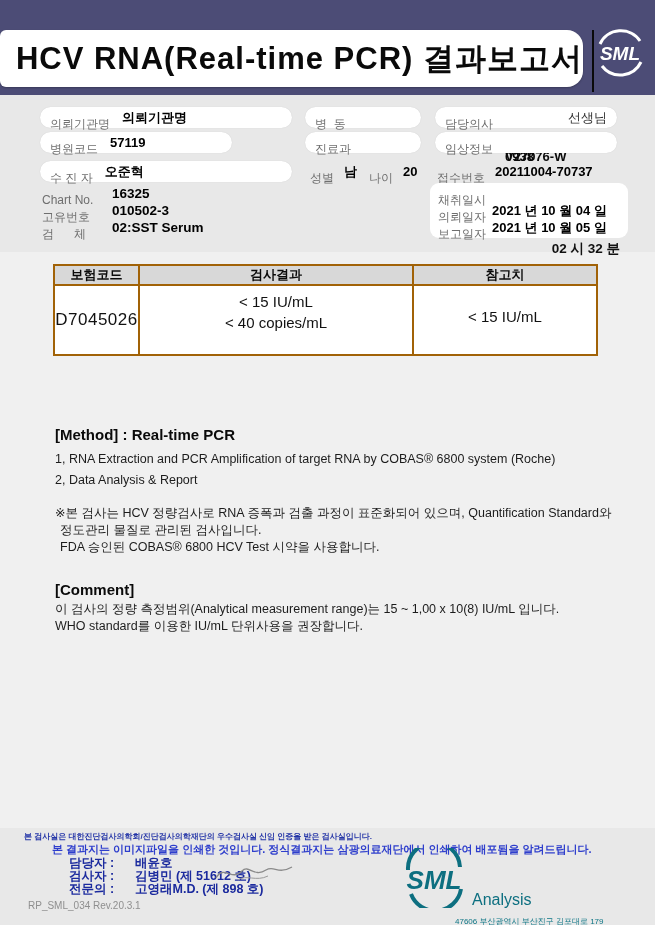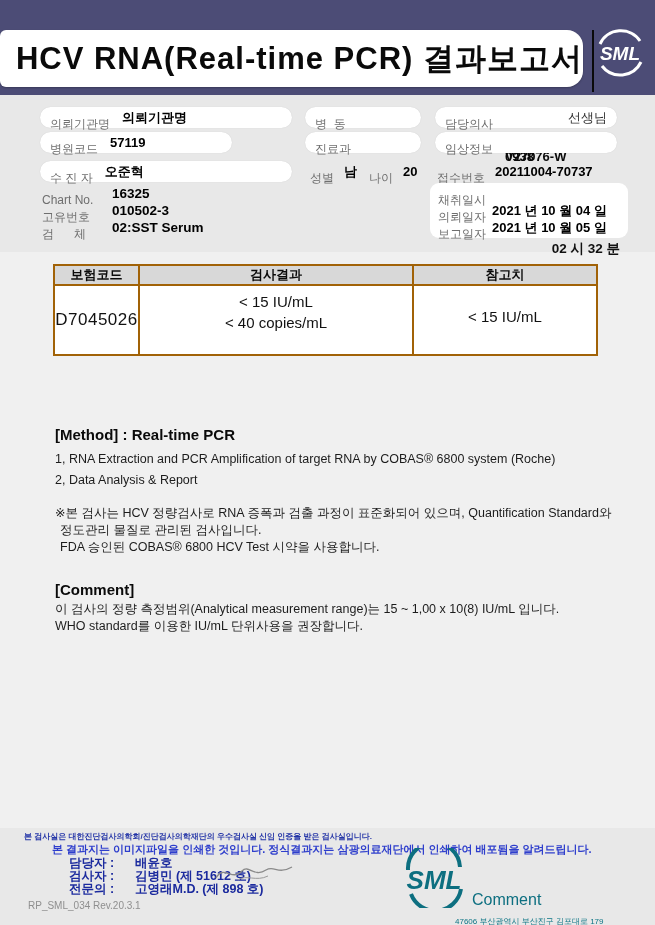--- a/index.html
+++ b/index.html
@@ -220,21 +220,21 @@
     <path d="M4 20 C12 6, 20 24, 30 13 C37 6, 42 20, 54 12 C62 7, 66 17, 80 9" stroke="#8a8a8a" stroke-width="1.3" fill="none"></path>
     <path d="M26 22 C34 16, 44 24, 56 18" stroke="#9a9a9a" stroke-width="1" fill="none"></path>
   </svg>
 
   <svg class="logo-footer" viewBox="0 0 72 60">
     <path d="M10 22 A26 26 0 0 1 62 19" stroke="#0D6F80" stroke-width="4" fill="none"></path>
     <path d="M13 46 A26 26 0 0 0 63 41" stroke="#0D6F80" stroke-width="4" fill="none"></path>
     <text x="36" y="41" text-anchor="middle" font-size="26" font-weight="bold" font-style="italic" fill="#0D6F80">SML</text>
   </svg>
   <div class="lab-name">
-    <div>Comment</div>
+    <div>Analysis</div>
     
   </div>
   <div class="addr">
     <div>47606 부산광역시 부산진구 김포대로 179</div>
     
   </div>
 
   <div class="doc-code">RP_SML_034 Rev.20.3.1</div>
 </div>
 

